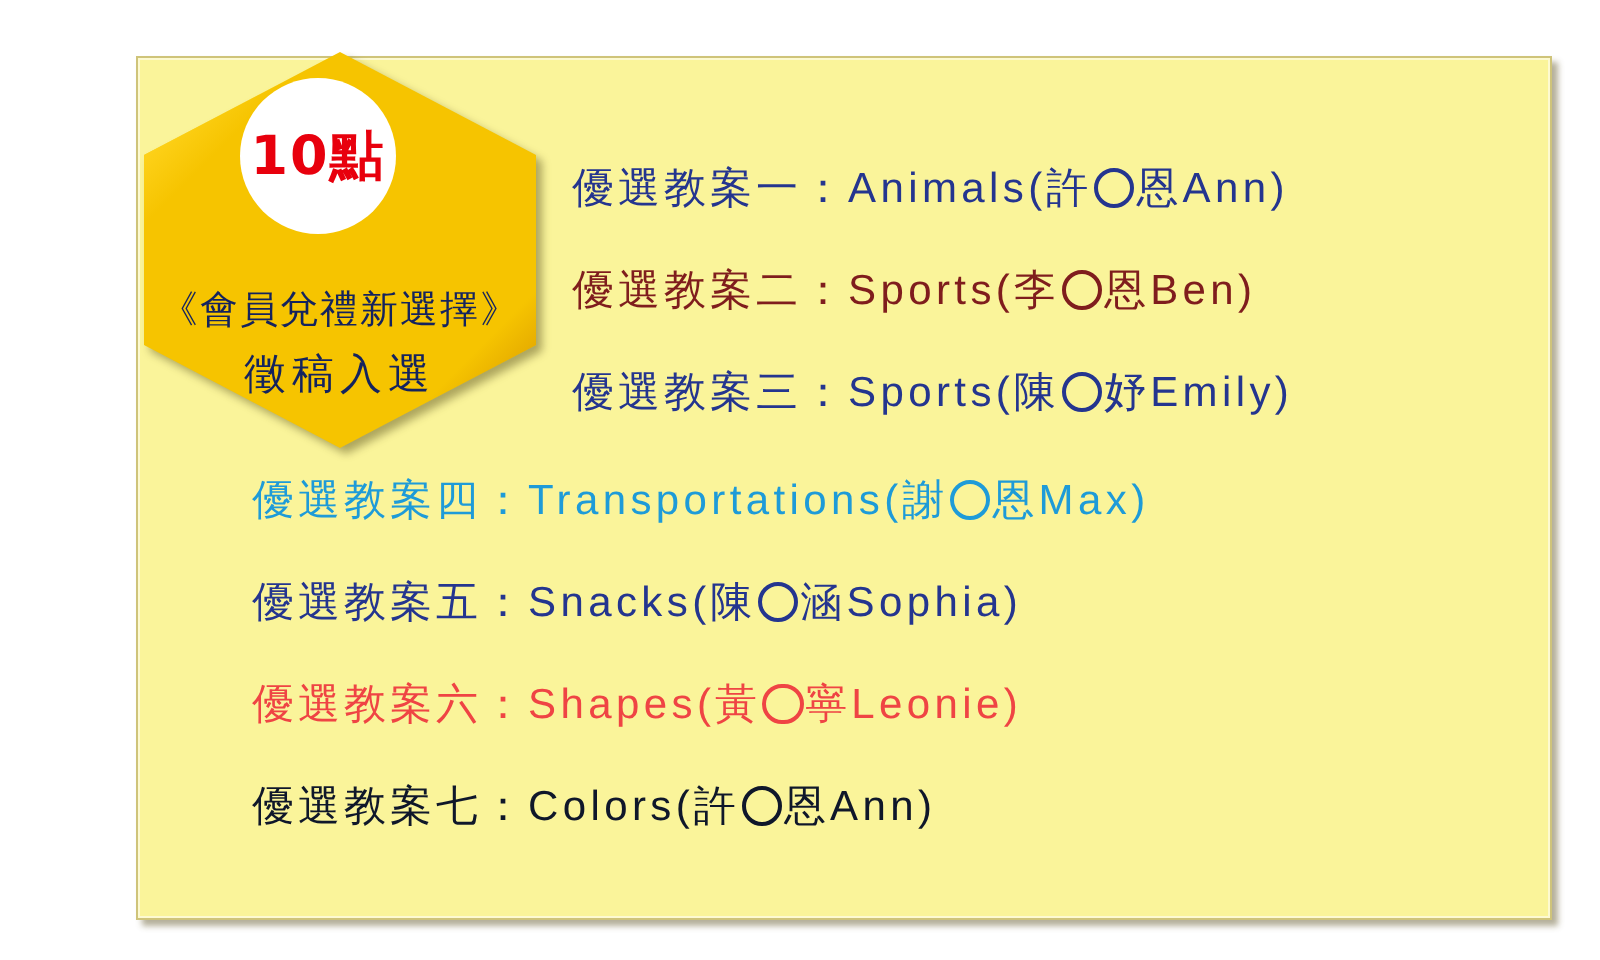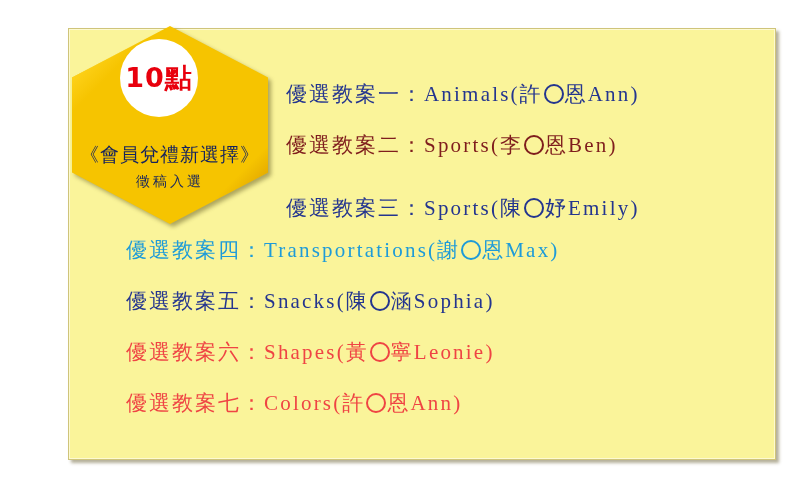--- a/index.html
+++ b/index.html
@@ -46,21 +46,21 @@
     position: absolute;
     left: 68px;
     top: 28px;
     width: 708px;
     height: 432px;
   }
 
   .line {
     position: absolute;
     white-space: nowrap;
-    font-family: Liberation Serif, serif;
+    font-family: Liberation Sans, sans-serif;
     font-size: 21px;
     letter-spacing: 1px;
     line-height: 1;
   }
   .line .cjk {
     letter-spacing: 2px;
   }
   .line .latin {
     letter-spacing: 2.2px;
   }
@@ -74,21 +74,21 @@
     margin: 0 1px;
     box-sizing: border-box;
   }
 
   
   .line.indent-a { left: 218px; }
   .line.indent-b { left: 58px; }
 
   .l1 { top: 56px; }
   .l2 { top: 107px; }
-  .l3 { top: 170px; }
+  .l3 { top: 158px; }
   .l4 { top: 212px; }
   .l5 { top: 263px; }
   .l6 { top: 314px; }
   .l7 { top: 365px; }
 
   
   .hex-wrap {
     position: absolute;
     left: 72px;
     top: 26px;
@@ -159,21 +159,21 @@
   .hex-text .t1 {
     display: block;
     font-size: 19px;
     letter-spacing: 1px;
     white-space: nowrap;
     margin-top: 20px;
   }
   .hex-text .t2,
   .hex-text .t3 {
     display: block;
-    font-size: 14px;
+    font-size: 21px;
     letter-spacing: 3px;
     margin-top: 5px;
     white-space: nowrap;
   }
 </style>
 </head>
 <body>
 
 <div class="canvas">
 
@@ -198,21 +198,21 @@
     </div>
 
     <div class="line indent-b l5" style="color: rgb(36, 53, 143);">
       <span class="cjk">優選教案五：</span><span class="latin">Snacks</span><span class="cjk">(</span><span class="cjk">陳</span><span class="mask"></span><span class="cjk">涵</span><span class="latin">Sophia</span><span class="cjk">)</span>
     </div>
 
     <div class="line indent-b l6" style="color: #ef4444;">
       <span class="cjk">優選教案六：</span><span class="latin">Shapes</span><span class="cjk">(</span><span class="cjk">黃</span><span class="mask"></span><span class="cjk">寧</span><span class="latin">Leonie</span><span class="cjk">)</span>
     </div>
 
-    <div class="line indent-b l7" style="color: #ef4444;">
+    <div class="line indent-b l7" style="color: #0f172a;">
       <span class="cjk">優選教案七：</span><span class="latin">Colors</span><span class="cjk">(</span><span class="cjk">許</span><span class="mask"></span><span class="cjk">恩</span><span class="latin">Ann</span><span class="cjk">)</span>
     </div>
 
   </div>
 
   <div class="hex-wrap">
     <div class="hex">
       <div class="hex-face"></div>
       <div class="hex-bevel-light"></div>
       <div class="hex-bevel-dark"></div>

